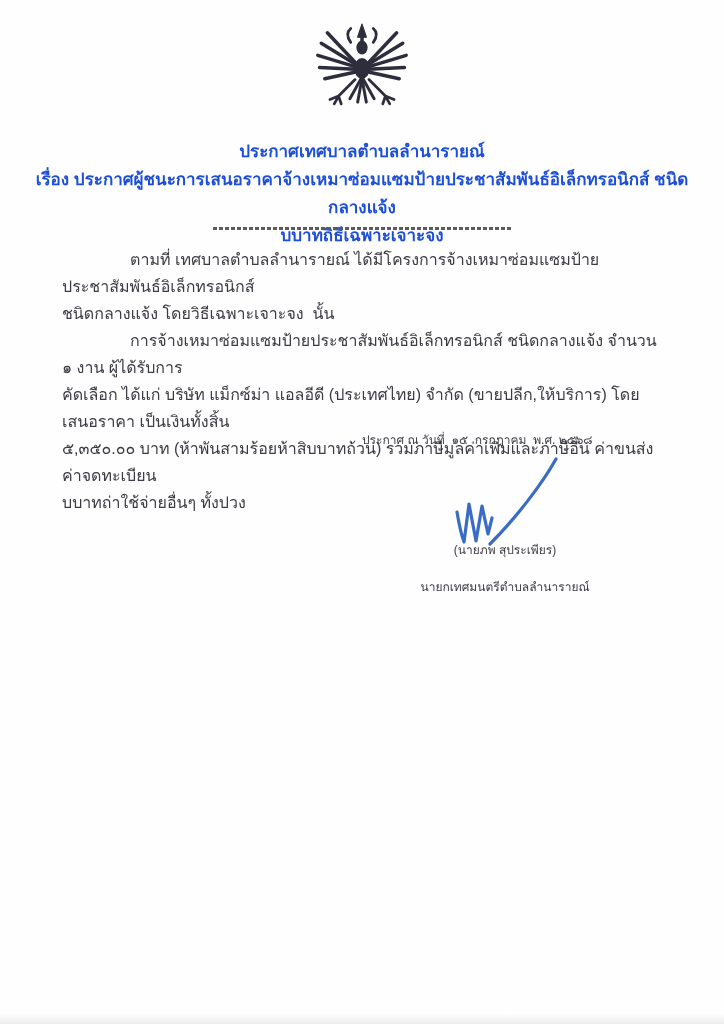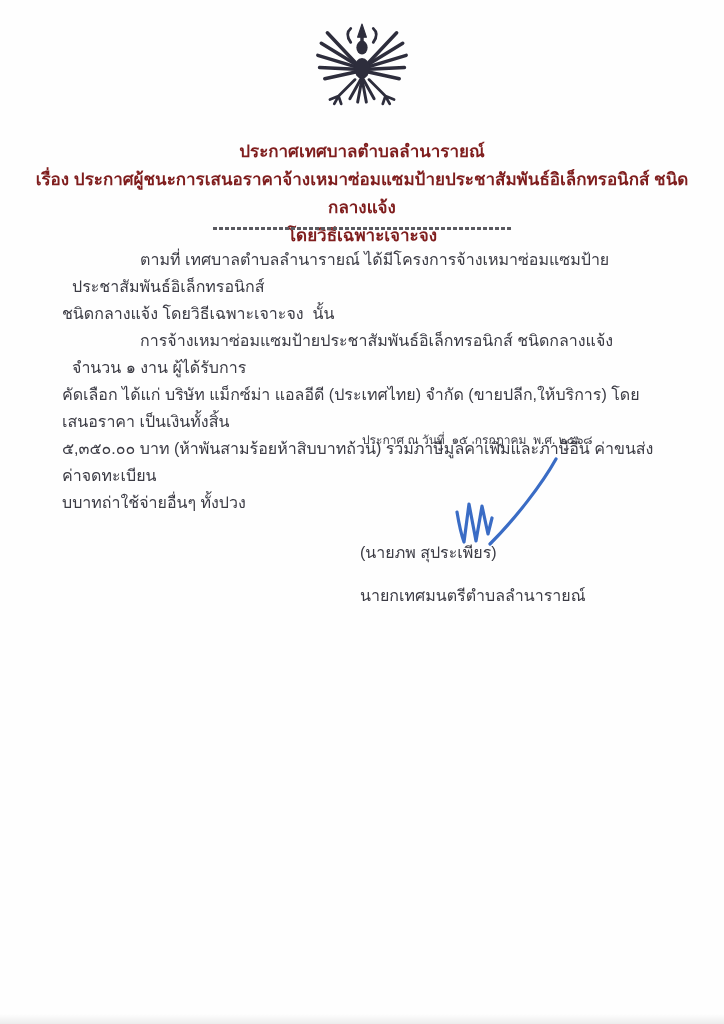--- a/index.html
+++ b/index.html
@@ -11,44 +11,44 @@
     font-family:"Liberation Sans","DejaVu Sans",sans-serif;
     color:#3b3b44;
     overflow:hidden;
   }
   .emblem{
     position:absolute;top:22px;left:50%;transform:translateX(-50%);
   }
   .title-block{
     position:absolute;top:138px;left:28px;right:28px;
     text-align:center;font-weight:bold;font-size:17px;line-height:28px;
-    color:#7f1d1d;
+    color:#1d4ed8;
   }
   .title-line{white-space:pre-wrap;}
   .separator{
     position:absolute;top:227px;left:50%;transform:translateX(-50%);
     width:298px;height:3px;
     background:repeating-linear-gradient(to right,#5a5a60 0 4px,transparent 4px 6px);
   }
   .body-block{
     position:absolute;top:246px;left:62px;width:602px;
     font-size:16px;line-height:27px;
   }
   .line{white-space:pre-wrap;}
-  .indent{text-indent:68px;margin-left:10px;}
+  .indent{text-indent:68px;}
   .date-line{
     position:absolute;top:430px;left:362px;
     font-size:12px;white-space:pre-wrap;
   }
   .signature{
     position:absolute;top:456px;left:438px;
   }
   .signer-block{
     position:absolute;top:540px;left:360px;width:290px;
-    font-size:16px;
+    text-align:center;font-size:12px;
   }
   .signer-name{white-space:pre-wrap;}
   .signer-position{margin-top:18px;white-space:pre-wrap;}
   .scan-edge{
     position:absolute;bottom:0;left:0;right:0;height:10px;
     background:linear-gradient(to bottom,rgba(0,0,0,0),rgba(0,0,0,0.07));
   }
 </style>
 </head>
 <body>
@@ -88,21 +88,21 @@
 
         <path d="M52 66 L33 85 M33 85 L23 89 M33 85 L28 94 M33 85 L36 94" stroke-width="3.2"></path>
         <path d="M68 66 L87 85 M87 85 L97 89 M87 85 L92 94 M87 85 L84 94" stroke-width="3.2"></path>
       </g>
     </svg>
   </div>
 
   <div class="title-block">
     <div class="title-line">ประกาศเทศบาลตำบลลำนารายณ์</div>
     <div class="title-line">เรื่อง ประกาศผู้ชนะการเสนอราคาจ้างเหมาซ่อมแซมป้ายประชาสัมพันธ์อิเล็กทรอนิกส์ ชนิดกลางแจ้ง</div>
-    <div class="title-line">โดยวิธีเฉพาะเจาะจง</div>
+    <div class="title-line">บบาทถิธีเฉพาะเจาะจง</div>
   </div>
 
   <div class="separator"></div>
 
   <div class="body-block">
     <div class="line indent">ตามที่ เทศบาลตำบลลำนารายณ์ ได้มีโครงการจ้างเหมาซ่อมแซมป้ายประชาสัมพันธ์อิเล็กทรอนิกส์</div>
     <div class="line">ชนิดกลางแจ้ง โดยวิธีเฉพาะเจาะจง  นั้น</div>
     <div class="line indent">การจ้างเหมาซ่อมแซมป้ายประชาสัมพันธ์อิเล็กทรอนิกส์ ชนิดกลางแจ้ง จำนวน ๑ งาน ผู้ได้รับการ</div>
     <div class="line">คัดเลือก ได้แก่ บริษัท แม็กซ์ม่า แอลอีดี (ประเทศไทย) จำกัด (ขายปลีก,ให้บริการ) โดยเสนอราคา เป็นเงินทั้งสิ้น</div>
     <div class="line">๕,๓๕๐.๐๐ บาท (ห้าพันสามร้อยห้าสิบบาทถ้วน) รวมภาษีมูลค่าเพิ่มและภาษีอื่น ค่าขนส่ง ค่าจดทะเบียน</div>

